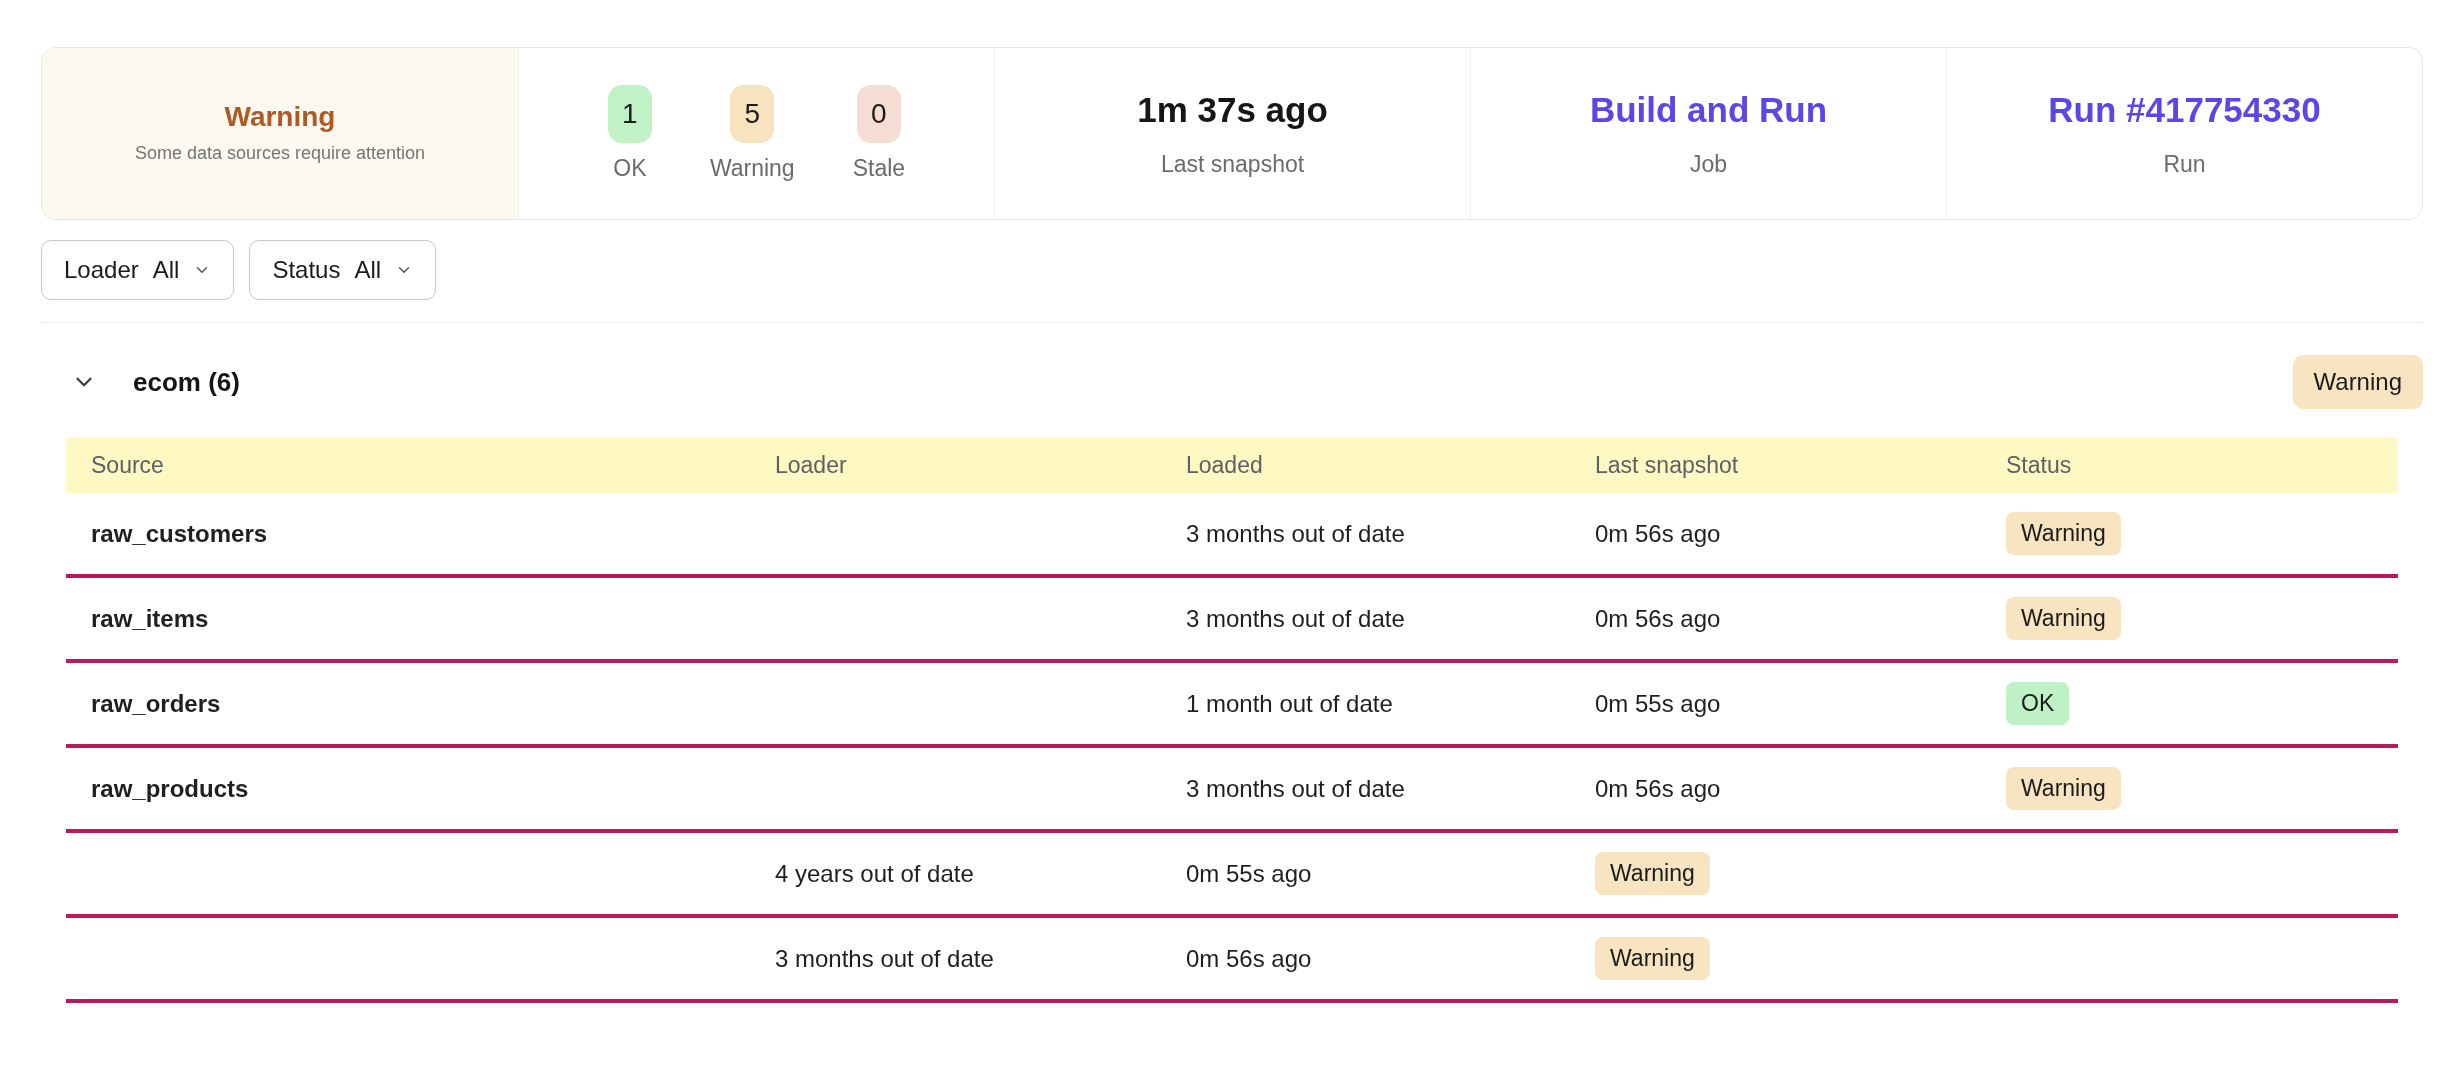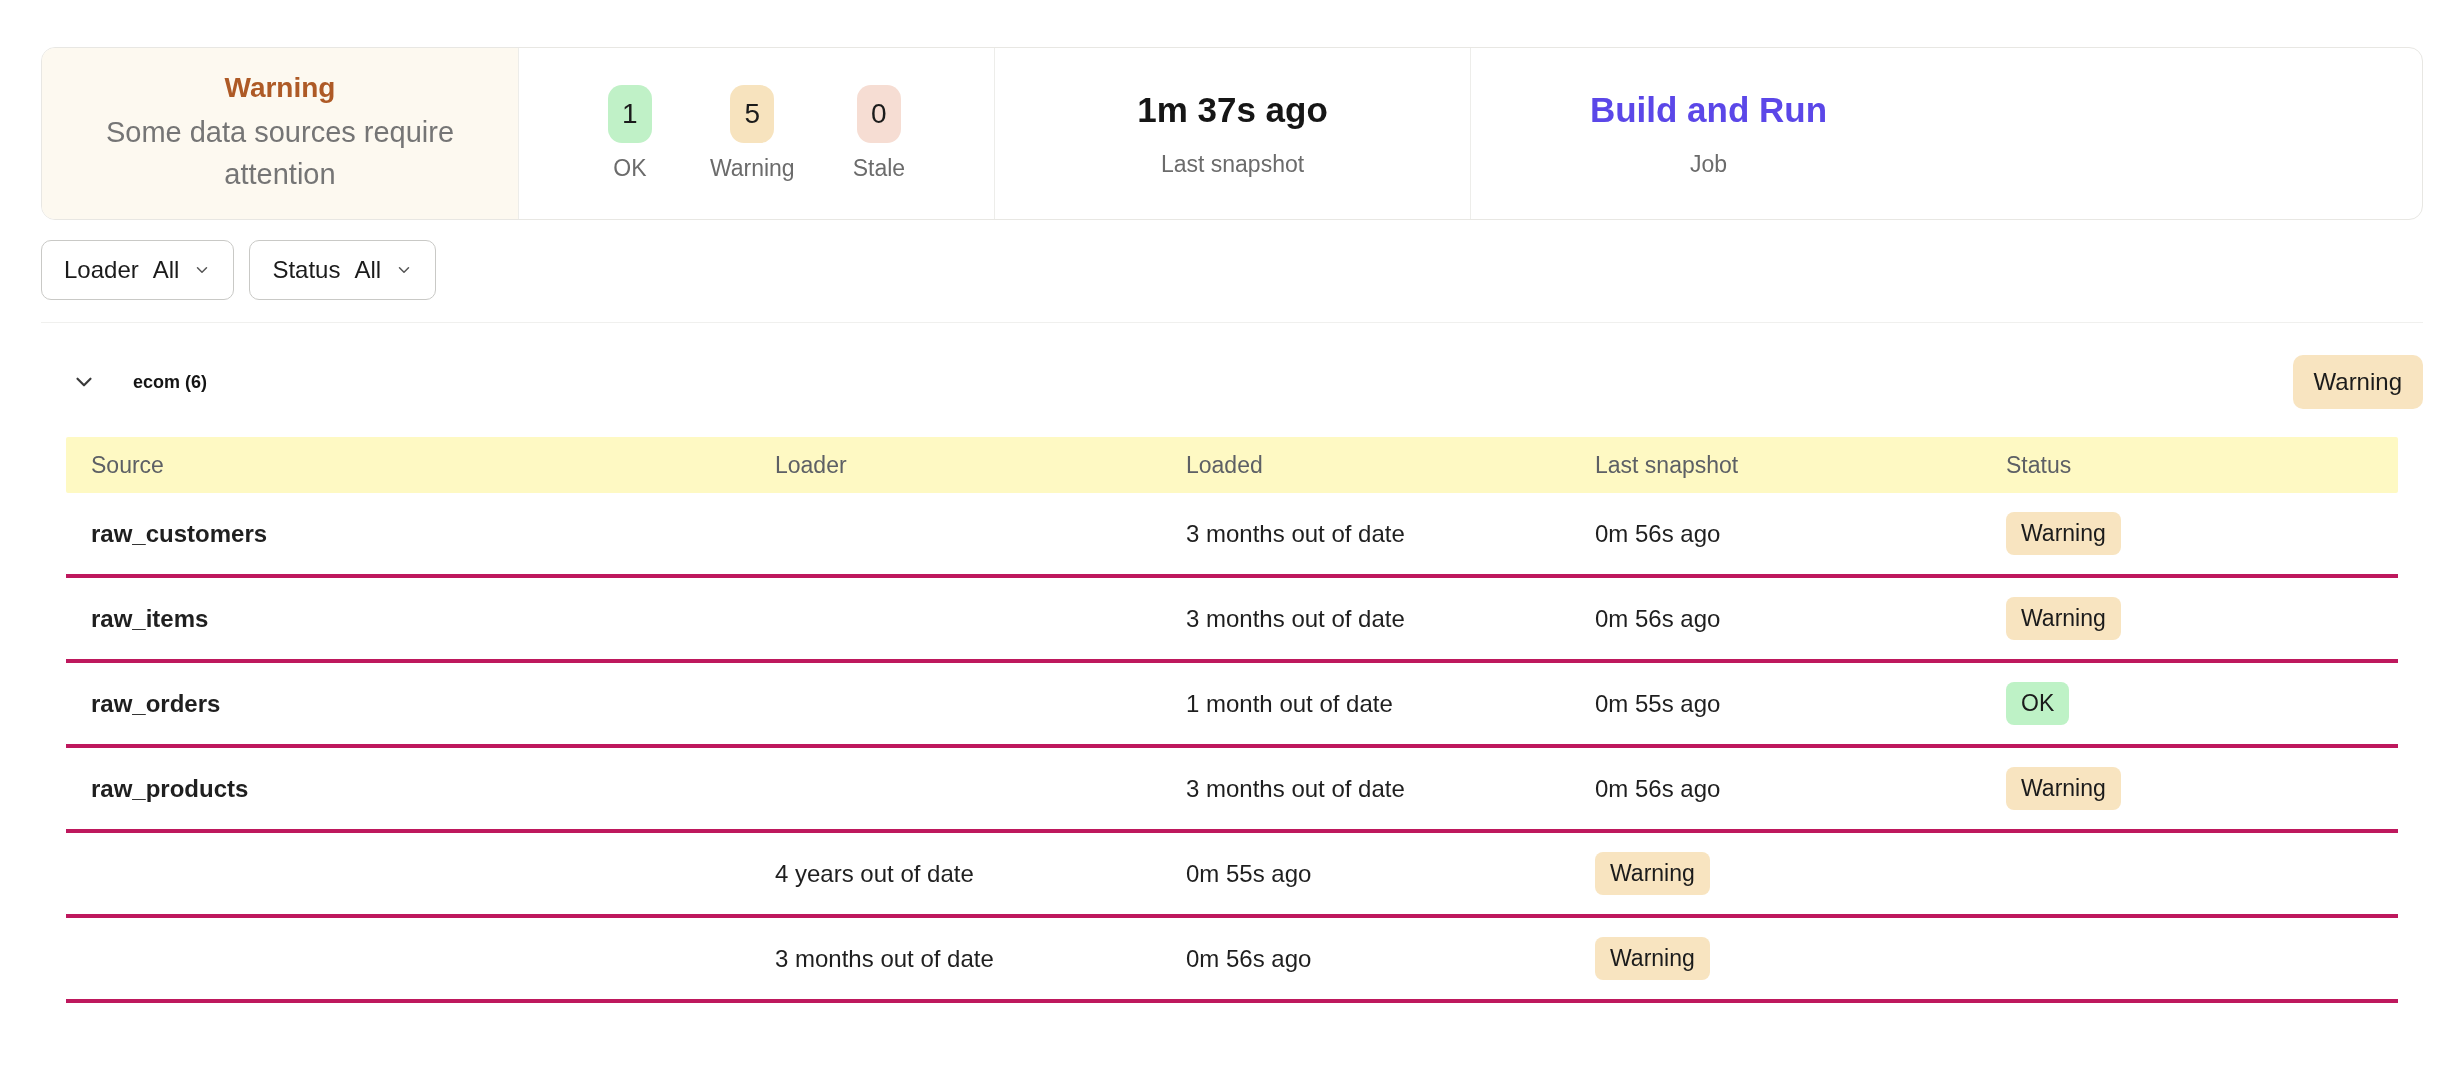--- a/index.html
+++ b/index.html
@@ -19,21 +19,21 @@
   }
   .summary > section {
     border-left: 1px solid #ededea;
     display: flex; flex-direction: column;
     align-items: center; justify-content: center;
     text-align: center;
   }
   .summary > section:first-child { border-left: none; }
   .sec-status { background: #fdf9f0; padding: 0 55px; }
   .status-title { font-size: 28px; font-weight: bold; color: #ae5a26; margin-bottom: 8px; }
-  .status-subtitle { font-size: 29px; color: #757575; line-height: 1.42; }
+  .status-subtitle { font-size: 18px; color: #757575; line-height: 1.42; }
 
   .sec-counters { flex-direction: row !important; gap: 58px; }
   .counter { display: flex; flex-direction: column; align-items: center; }
   .counter-pill {
     min-width: 44px; height: 58px; padding: 0 10px;
     border-radius: 14px;
     display: flex; align-items: center; justify-content: center;
     font-size: 28px; color: #1b1b1b;
   }
   .counter-label { margin-top: 12px; font-size: 23px; color: #6b6b6b; }
@@ -57,21 +57,21 @@
   .filter-btn .chev { color: #555; display: flex; }
 
   
   .group-divider { margin: 22px 41px 0 41px; border-top: 1px solid #f0f0ee; }
   .group-header {
     margin: 0 41px; padding-top: 32px;
     display: flex; align-items: center;
   }
   .group-toggle { display: flex; align-items: center; gap: 36px; cursor: pointer; }
   .group-chev { color: #3a3a3a; display: flex; margin-left: 30px; }
-  .group-title { font-size: 18px; font-weight: bold; color: #141414; }
+  .group-title { font-size: 26px; font-weight: bold; color: #141414; }
   .group-badge {
     margin-left: auto;
     background: #f8e4c0; color: #1b1b1b;
     font-size: 24px; padding: 13px 21px; border-radius: 10px;
   }
 
   
   .table { margin: 28px 66px 0 66px; }
   .trow {
     display: grid;
@@ -118,20 +118,24 @@
   </div>
     </section>
 
 <section class="sec-stat">
     <div class="stat-value">1m 37s ago</div>
     <div class="stat-label">Last snapshot</div>
   </section>
     <section class="sec-stat">
     <div class="stat-value link">Build and Run</div>
     <div class="stat-label">Job</div>
+  </section>
+    <section class="sec-stat">
+    <div class="stat-value link">Run #417754330</div>
+    <div class="stat-label">Run</div>
   </section>
   </div>
 
 <div class="filters" id="filters">
     <button class="filter-btn">
     <span class="f-name">Loader</span>
     <span class="f-val">All</span>
     <span class="chev">
       <svg width="18" height="18" viewBox="0 0 24 24" fill="none" stroke="currentColor" stroke-width="2" stroke-linecap="round" stroke-linejoin="round">
           <polyline points="6 9 12 15 18 9"></polyline>

